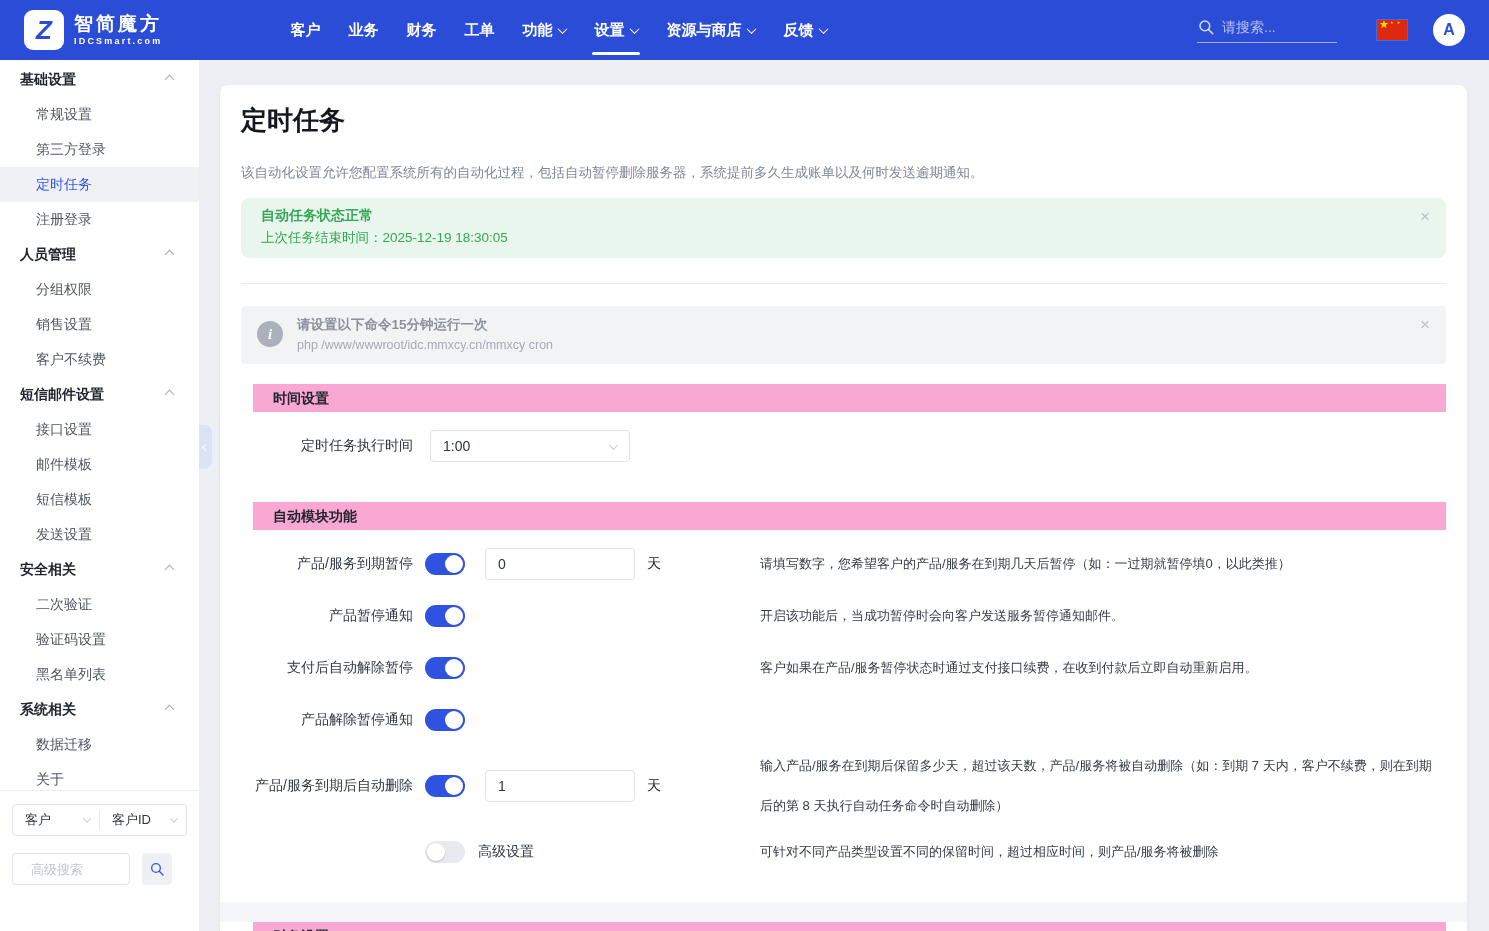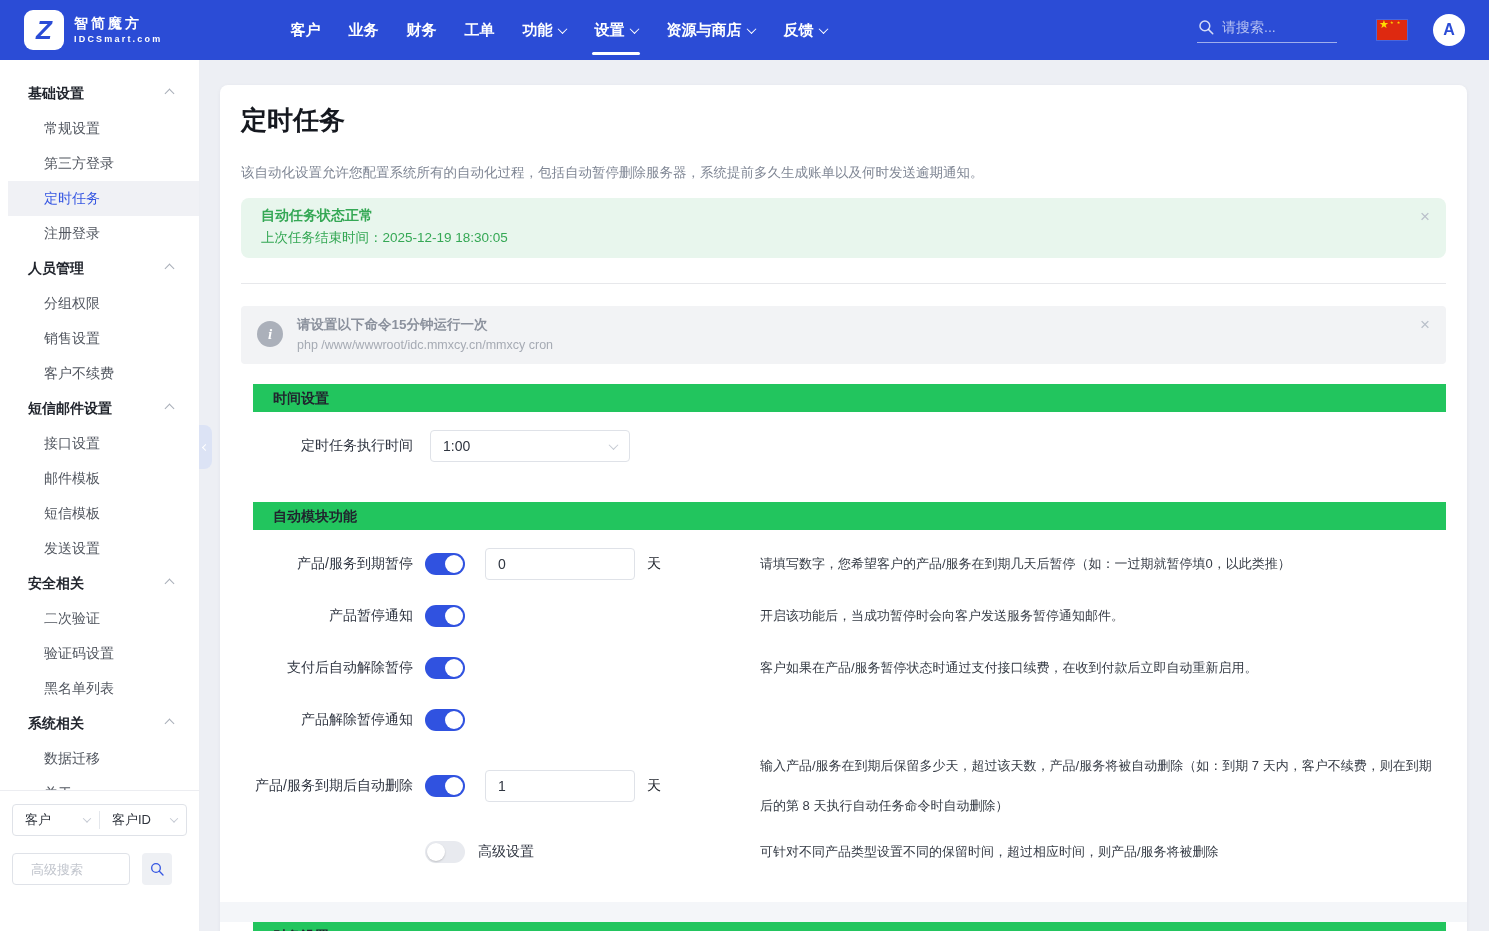--- a/index.html
+++ b/index.html
@@ -3,21 +3,21 @@
 <meta charset="utf-8">
 <style>
   * { margin:0; padding:0; box-sizing:border-box; }
   html,body { width:1489px; height:931px; overflow:hidden; font-family:"Liberation Sans","DejaVu Sans",sans-serif; }
   .app { width:1489px; height:931px; display:flex; flex-direction:column; background:#edeff4; }
 
   
   .navbar { height:60px; flex:none; background:#2b4cd6; display:flex; align-items:center; padding:0 24px; color:#fff; position:relative; z-index:10; }
   .brand { display:flex; align-items:center; gap:10px; cursor:pointer; }
   .logo-box { width:40px; height:40px; background:#fff; border-radius:9px; display:flex; align-items:center; justify-content:center; font-size:26px; font-weight:bold; color:#2b4cd6; font-style:italic; }
-  .brand-name { font-size:14px; font-weight:bold; letter-spacing:3px; line-height:1.1; }
+  .brand-name { font-size:19px; font-weight:bold; letter-spacing:3px; line-height:1.1; }
   .brand-domain { font-size:9px; letter-spacing:2.2px; font-weight:bold; margin-top:2px; }
   .nav-menu { display:flex; align-items:center; gap:28px; margin-left:128px; }
   .nav-item { position:relative; display:flex; align-items:center; font-size:15px; font-weight:600; height:60px; cursor:pointer; }
   .nav-item .chev { margin-left:7px; }
   .nav-item.active .underline { position:absolute; bottom:5px; left:50%; transform:translateX(-50%); width:48px; height:3px; background:#fff; border-radius:2px; }
   .chev { display:inline-block; width:7px; height:7px; border-right:1.6px solid currentColor; border-bottom:1.6px solid currentColor; }
   .chev.down { transform:rotate(45deg) translate(-1px,-1px); }
   .chev.up { transform:rotate(-135deg); }
   .chev.left { transform:rotate(135deg); }
   .nav-right { margin-left:auto; display:flex; align-items:center; }
@@ -28,21 +28,21 @@
   .flag { position:relative; width:30px; height:20px; background:#de2910; margin-right:26px; overflow:hidden; cursor:pointer; box-shadow:0 0 0 1px rgba(255,255,255,.15); }
   .flag::before { content:"★"; position:absolute; left:2px; top:-2px; color:#ffde00; font-size:11px; }
   .flag::after { content:"★ ★"; position:absolute; left:13px; top:0px; color:#ffde00; font-size:4px; letter-spacing:1px; }
   .avatar { width:32px; height:32px; border-radius:50%; background:#fff; color:#2b4cd6; display:flex; align-items:center; justify-content:center; font-size:16px; font-weight:bold; cursor:pointer; }
 
   
   .layout { flex:1; display:flex; min-height:0; }
 
   
   .sidebar { width:200px; flex:none; background:#fff; position:relative; border-right:1px solid #eceef3; }
-  .side-list { height:calc(100% - 141px); overflow:hidden; padding-top:16px;margin-left:8px; }
+  .side-list { height:calc(100% - 141px); overflow:hidden; padding-top:2px; }
   .group-title { display:flex; justify-content:space-between; align-items:center; height:35px; padding:0 26px 0 20px; font-size:14px; font-weight:bold; color:#22262e; cursor:pointer; }
   .group-title .chev { color:#a8aeb8; width:7px; height:7px; border-width:1.5px; }
   .side-item { height:35px; line-height:35px; padding-left:36px; font-size:14px; color:#51565f; cursor:pointer; }
   .side-item.active { color:#3657e2; background:#f0f1f5; }
   .side-footer { position:absolute; bottom:0; left:0; right:0; height:141px; background:#fff; border-top:1px solid #ecedf1; padding:13px 12px; }
   .select-group { display:flex; align-items:center; border:1px solid #dfe2e8; border-radius:4px; height:32px; background:#fff; }
   .sel { flex:1; display:flex; align-items:center; justify-content:space-between; padding:0 9px 0 12px; font-size:13px; color:#2f343d; cursor:pointer; }
   .sel .chev { color:#c4c9d2; width:6px; height:6px; }
   .sel-divider { width:1px; height:18px; background:#e4e7ec; }
   .search-row { margin-top:17px; display:flex; gap:12px; align-items:center; }
@@ -60,21 +60,21 @@
   .alert-success { margin-top:16px; background:#e8f6ed; border-radius:8px; padding:9px 20px 11px; position:relative; }
   .alert-title { font-size:14px; font-weight:bold; color:#35a855; }
   .alert-sub { margin-top:4px; font-size:13.5px; color:#35a855; }
   .close { position:absolute; right:16px; top:10px; font-size:17px; color:#bac0ca; cursor:pointer; line-height:1; }
   .divider { margin-top:25px; border-top:1px solid #e7e8eb; }
   .notice { margin-top:22px; background:#f2f3f5; border-radius:4px; padding:10px 20px 12px 16px; display:flex; align-items:center; gap:14px; position:relative; }
   .info-icon { width:26px; height:26px; flex:none; border-radius:50%; background:#abb0ba; color:#fff; font-family:"Liberation Serif","DejaVu Serif",serif; font-style:italic; font-weight:bold; font-size:15px; display:flex; align-items:center; justify-content:center; }
   .notice-title { font-size:13.5px; font-weight:bold; color:#8b919d; }
   .notice-cmd { margin-top:4px; font-size:12.5px; color:#a6abb4; }
   .sec { margin:20px 0 0 12px; }
-  .sec-header { height:28px; line-height:28px; background:#22c55e; padding-left:20px; font-size:14px; font-weight:bold; color:#20252e; }
+  .sec-header { height:28px; line-height:28px; background:#f9a8d4; padding-left:20px; font-size:14px; font-weight:bold; color:#20252e; }
   .sec-body { padding:8px 0 10px; }
   .row { display:flex; align-items:center; min-height:52px; }
   .row-label { width:160px; flex:none; text-align:right; font-size:14px; color:#303642; }
   .row-controls { width:335px; flex:none; margin-left:12px; display:flex; align-items:center; }
   .toggle { width:40px; height:22px; flex:none; border-radius:11px; background:#3052e0; position:relative; cursor:pointer; }
   .toggle::after { content:""; position:absolute; right:2px; top:2px; width:18px; height:18px; border-radius:50%; background:#fff; }
   .toggle.off { background:#e8eaef; }
   .toggle.off::after { left:2px; right:auto; box-shadow:0 1px 2px rgba(0,0,0,.18); }
   .num-input { width:150px; height:32px; margin-left:20px; border:1px solid #dfe2e8; border-radius:4px; padding:0 12px; font-size:14px; color:#2f3540; outline:none; }
   .unit { margin-left:12px; font-size:14px; color:#23272f; }

